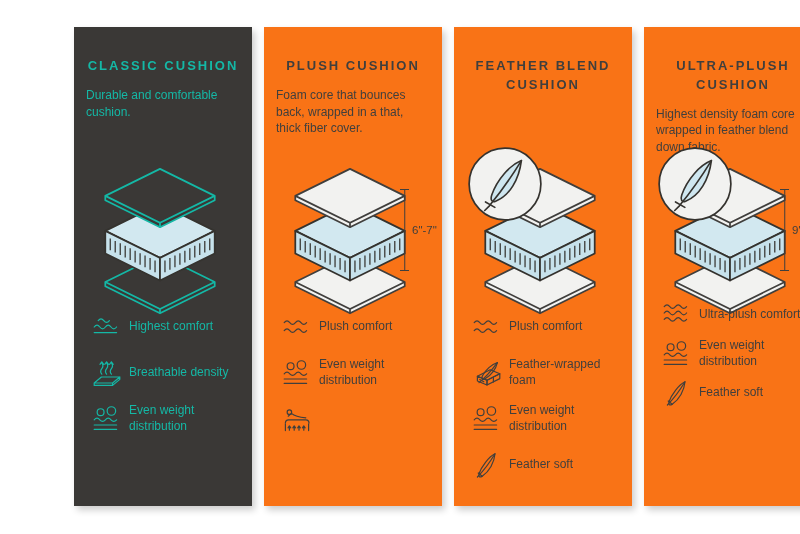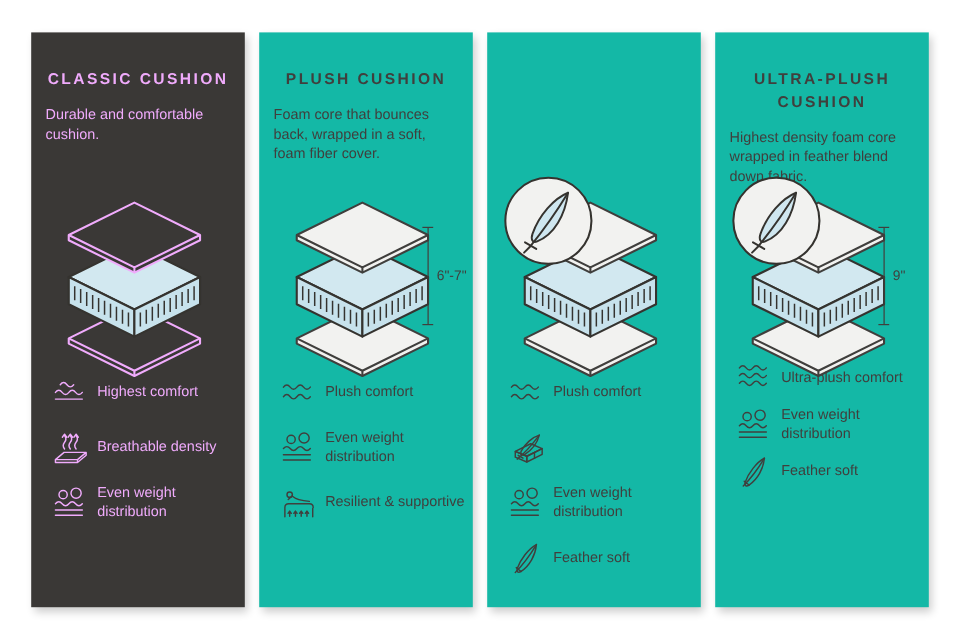--- a/index.html
+++ b/index.html
@@ -1,22 +1,22 @@
 <!DOCTYPE html>
 <html><head>
 <meta charset="utf-8">
 <style>
   html,body { margin:0; padding:0; background:#ffffff; }
   body { font-family:"Liberation Sans", sans-serif; }
   .board { position:relative; width:800px; height:534px; background:#ffffff; overflow:hidden; }
   .cards { position:absolute; top:27px; left:26px; display:flex; gap:12px; }
   .card { position:relative; width:178px; height:479px; box-sizing:border-box;
           box-shadow:3px 4px 7px rgba(0,0,0,0.20); }
-  .card.dark  { background:#3a3836; color:#f0abfc; --plate:#3a3836; }
-  .card.light { background:#14b8a6; color:#403f3d; --plate:#f2f2f0; }
+  .card.dark  { background:#3a3836; color:#14b8a6;margin-left:48px; --plate:#3a3836; }
+  .card.light { background:#f97316; color:#403f3d; --plate:#f2f2f0; }
   .card-title { margin:30px 10px 0; text-align:center; font-size:13px; font-weight:bold;
                 letter-spacing:2px; line-height:1.45; }
   .card-desc  { margin:11px 12px 0; text-align:left; font-size:12px; line-height:1.4; }
 
   .diagram { position:absolute; top:138px; left:14px; width:150px; height:170px; }
   .cushion { position:absolute; left:10px; top:0; width:124px; height:150px; overflow:visible; }
   .feather-badge { position:absolute; left:-2px; top:-20px; width:78px; height:78px; }
 
   .measure { position:absolute; left:122px; top:24px; display:flex; align-items:center; gap:3px; }
   .m-line  { width:9px; height:80px; border-top:1.5px solid currentColor;
@@ -177,21 +177,21 @@
           <svg class="ficon" viewBox="0 0 40 40">
               <use href="#i-even"></use>
             </svg>
           <span class="flabel">Even weight distribution</span>
         </li>
       </ul>
     </section>
 
     <section class="card light">
       <h2 class="card-title">PLUSH CUSHION</h2>
-      <p class="card-desc">Foam core that bounces back, wrapped in a soft, foam fiber cover.</p>
+      <p class="card-desc">Foam core that bounces back, wrapped in a that, thick fiber cover.</p>
       <div class="diagram">
         <svg class="cushion" viewBox="0 0 170 205">
             <use href="#sym-cushion"></use>
           </svg>
         <div class="measure">
           <div class="m-line"></div>
           <span class="m-label">6"-7"</span>
         </div>
       </div>
       <ul class="features">
@@ -204,45 +204,46 @@
         <li class="feature">
           <svg class="ficon" viewBox="0 0 40 40">
               <use href="#i-even"></use>
             </svg>
           <span class="flabel">Even weight distribution</span>
         </li>
         <li class="feature">
           <svg class="ficon" viewBox="0 0 40 40">
               <use href="#i-springs"></use>
             </svg>
-          <span class="flabel">Resilient &amp; supportive</span>
         </li>
       </ul>
     </section>
 
     <section class="card light">
+      <h2 class="card-title">FEATHER BLEND CUSHION</h2>
       <div class="diagram">
         <svg class="cushion" viewBox="0 0 170 205">
             <use href="#sym-cushion"></use>
           </svg>
         <svg class="feather-badge" viewBox="0 0 100 100">
             <use href="#sym-feather-badge"></use>
           </svg>
       </div>
       <ul class="features">
         <li class="feature">
           <svg class="ficon" viewBox="0 0 40 40">
               <use href="#i-wave2"></use>
             </svg>
           <span class="flabel">Plush comfort</span>
         </li>
         <li class="feature">
           <svg class="ficon" viewBox="0 0 40 40">
               <use href="#i-featherfoam"></use>
             </svg>
+          <span class="flabel">Feather-wrapped foam</span>
         </li>
         <li class="feature">
           <svg class="ficon" viewBox="0 0 40 40">
               <use href="#i-even"></use>
             </svg>
           <span class="flabel">Even weight distribution</span>
         </li>
         <li class="feature">
           <svg class="ficon" viewBox="0 0 40 40">
               <use href="#i-feather"></use>

